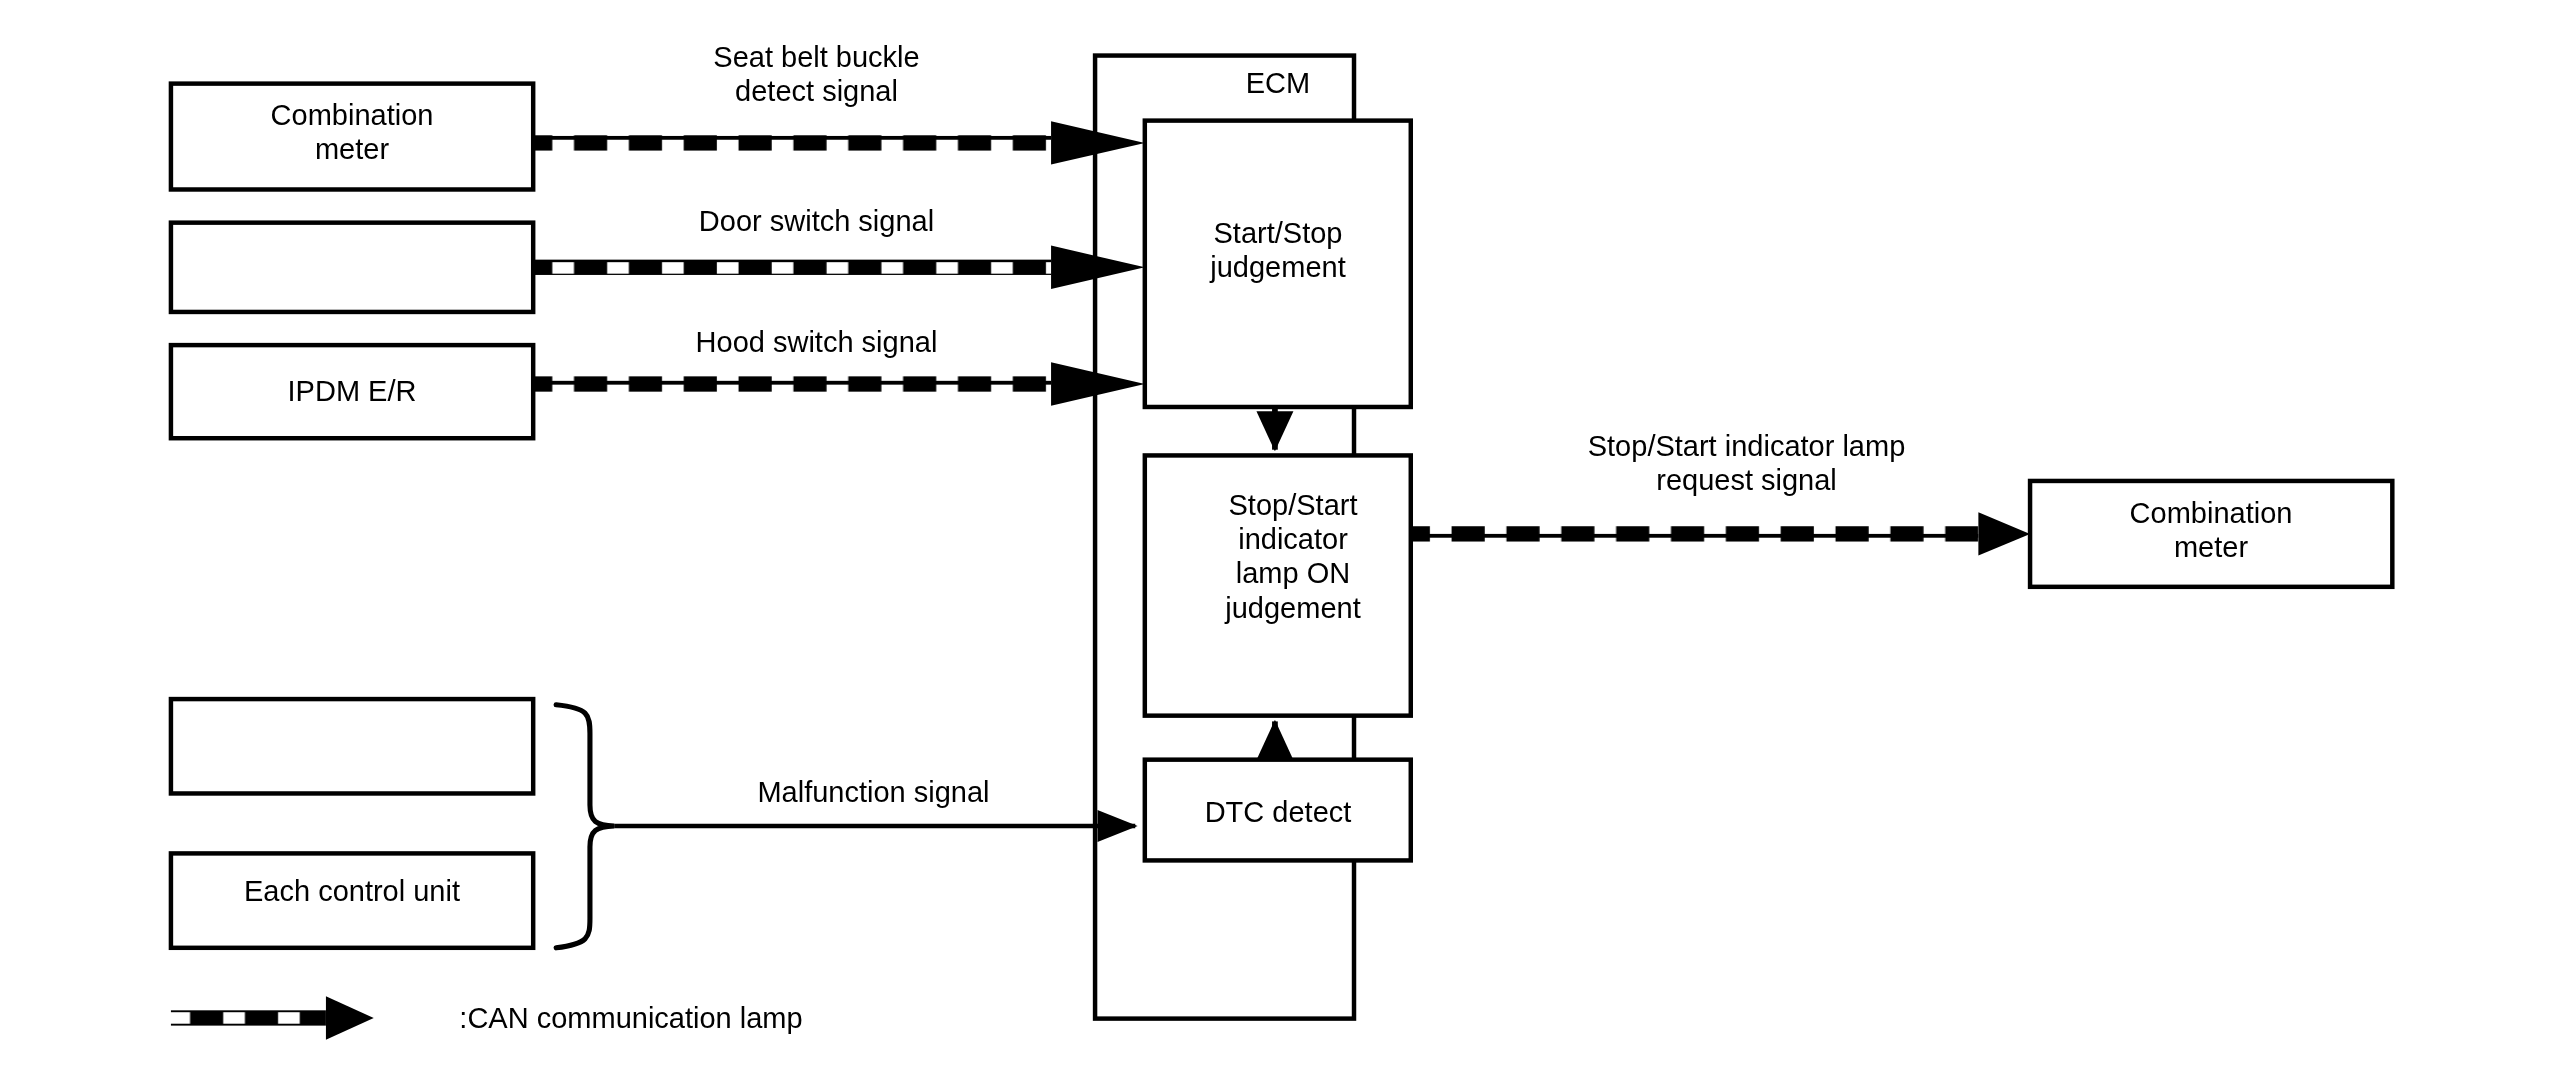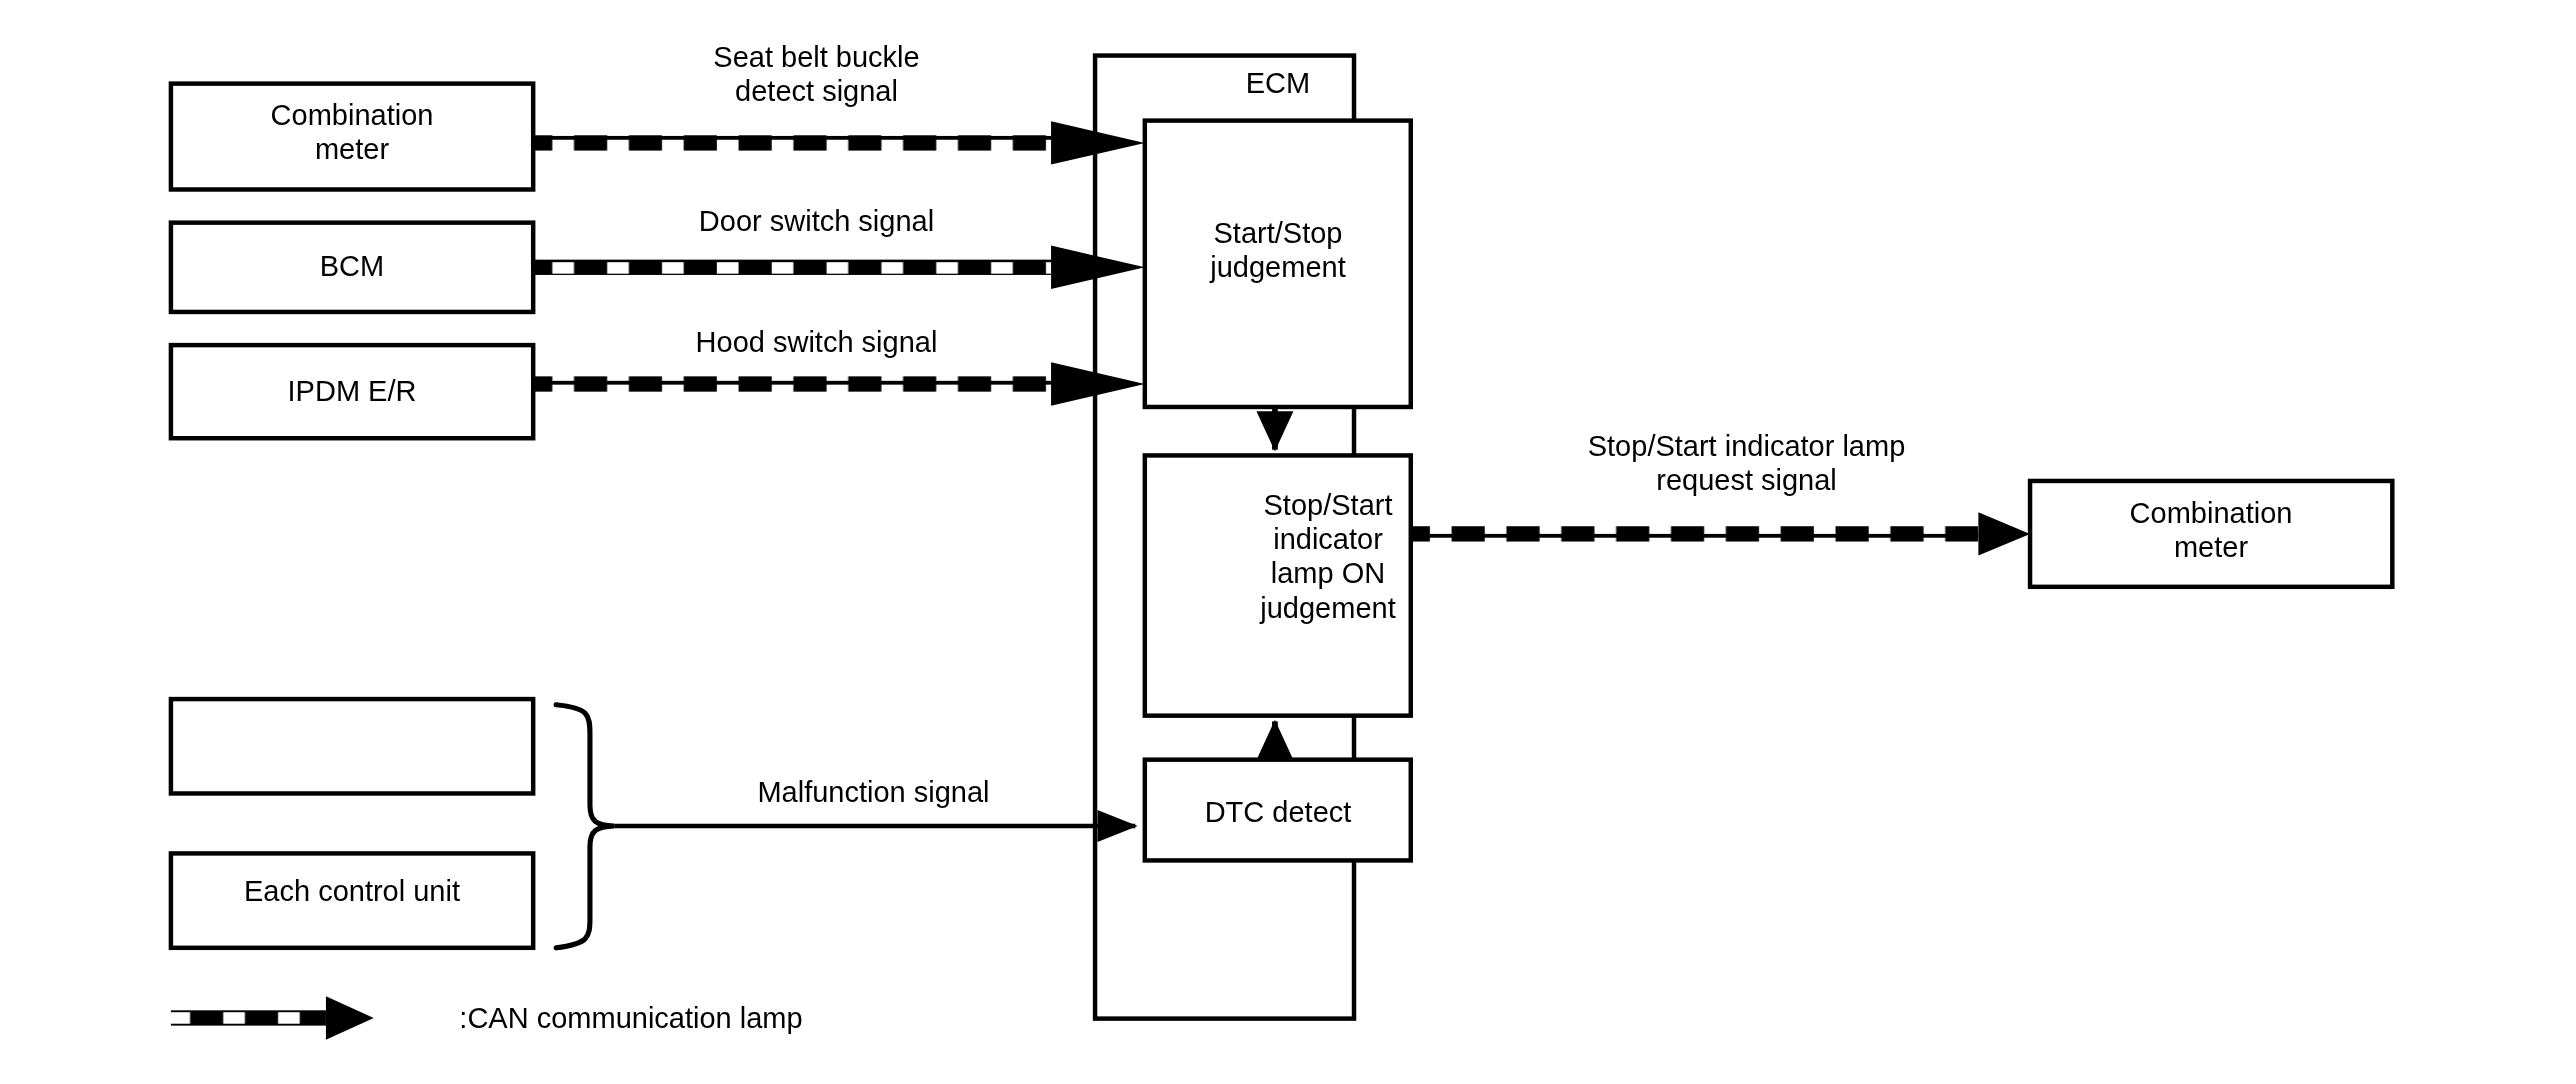--- a/index.html
+++ b/index.html
@@ -85,36 +85,35 @@
 
     <g>
       <rect x="268" y="1584" width="243" height="24" fill="url(#canpat)"></rect>
       <path d="M511,1562 L586,1596 L511,1630 z" fill="#000"></path>
     </g>
   </svg>
 
   <div class="lbl ctr t46" style="left:171px;top:98px;width:362px;">Combination
 meter</div>
 
-  <div class="lbl ctr t46" style="left:171px;top:249px;width:362px;">BCM</div>
 
   <div class="lbl ctr t46" style="left:171px;top:374px;width:362px;">IPDM E/R</div>
 
 
   <div class="lbl ctr t46" style="left:171px;top:874px;width:362px;">Each control unit</div>
 
   <div class="lbl ctr t46" style="left:2030px;top:496px;width:362px;">Combination
 meter</div>
 
   <div class="lbl ctr t46" style="left:1145px;top:66px;width:266px;">ECM</div>
 
   <div class="lbl ctr t46" style="left:1145px;top:216px;width:266px;">Start/Stop
 judgement</div>
 
-  <div class="lbl lft t46" style="left:1172px;top:488px;width:242px;margin-left:35px;">Stop/Start
+  <div class="lbl lft t46" style="left:1172px;top:488px;width:242px;">Stop/Start
 indicator
 lamp ON
 judgement</div>
 
   <div class="lbl ctr t46" style="left:1145px;top:795px;width:266px;">DTC detect</div>
 
   <div class="lbl ctr t46" style="left:638px;top:40px;width:357px;">Seat belt buckle
 detect signal</div>
 
   <div class="lbl ctr t46" style="left:638px;top:325px;width:357px;">Hood switch signal</div>

